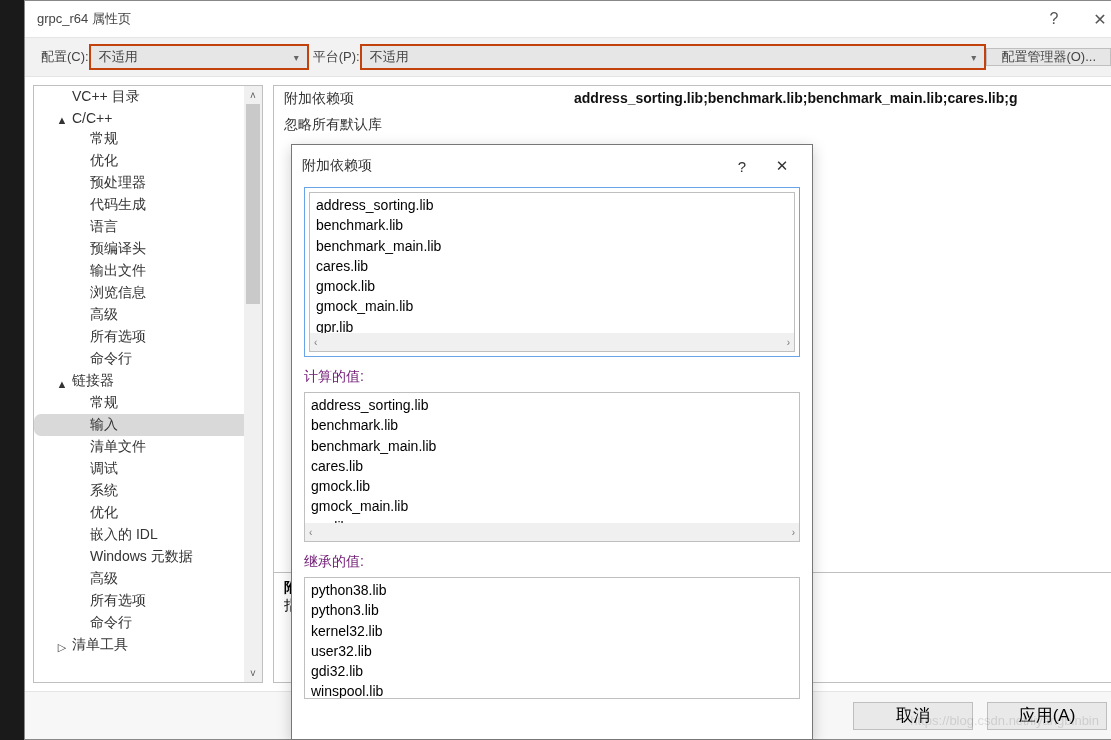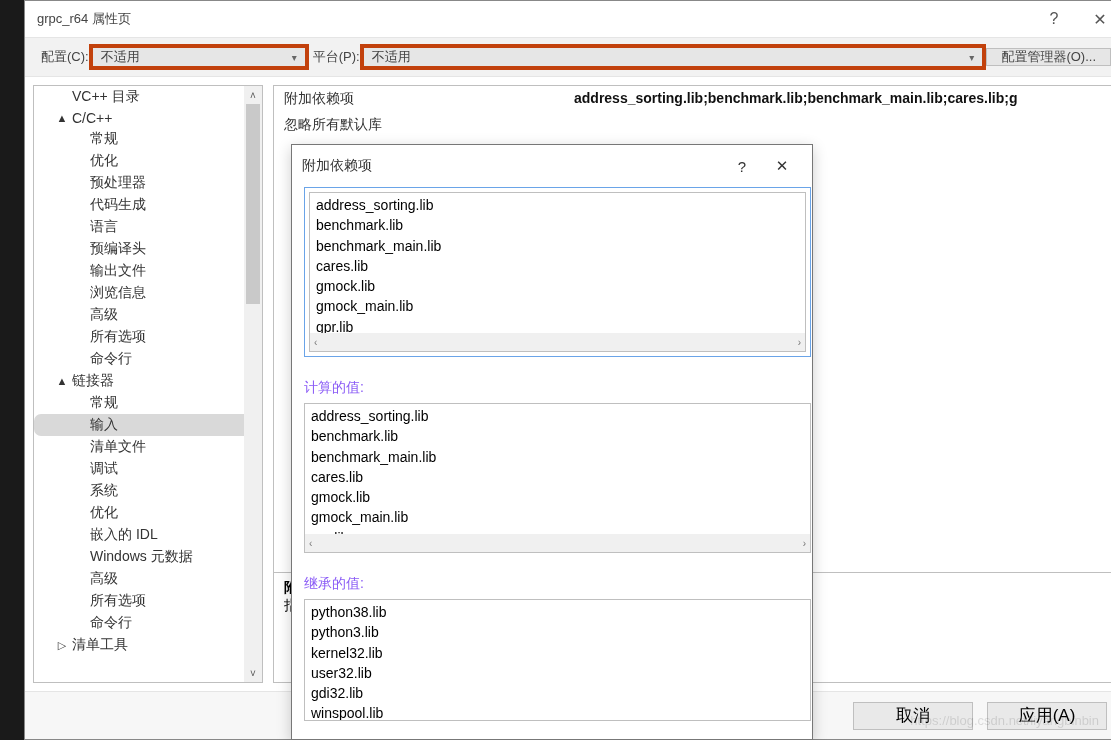--- a/index.html
+++ b/index.html
@@ -3,29 +3,29 @@
 <meta charset="utf-8">
 <style>
   * { box-sizing: border-box; font-family: "Microsoft YaHei", "Segoe UI", sans-serif; }
   body { margin: 0; background: #1a1a1a; width: 1111px; height: 740px; overflow: hidden; position: relative; }
   .window { position: absolute; left: 24px; top: 0; width: 1100px; height: 740px; background: #fff; border: 1px solid #888; display: flex; flex-direction: column; }
   .titlebar { height: 36px; display: flex; align-items: center; padding: 0 0 0 12px; font-size: 13px; color: #444; }
   .titlebar .spacer { flex: 1; }
   .titlebar .tb-btn { width: 46px; height: 36px; display: flex; align-items: center; justify-content: center; color: #555; font-size: 16px; cursor: pointer; }
   .toolbar { height: 40px; background: #f2f2f2; display: flex; align-items: center; padding: 0 12px; font-size: 13px; color: #444; border-top: 1px solid #e5e5e5; border-bottom: 1px solid #e5e5e5; }
   .toolbar .lbl { margin-left: 4px; }
-  .toolbar .combo { height: 26px; background: #e6e6e6; border: 4px solid #c2410c; display: flex; align-items: center; padding: 0 8px; position: relative; color: #444; font-size: 13px; }
+  .toolbar .combo { height: 26px; background: #e6e6e6; border: 2px solid #c2410c; display: flex; align-items: center; padding: 0 8px; position: relative; color: #444; font-size: 13px; }
   .toolbar .combo .chev { margin-left: auto; font-size: 10px; color: #666; }
   .combo1 { flex: 0 0 220px; }
   .combo2 { flex: 1; }
   .toolbar .btn { height: 18px; padding: 0 14px; background: #e6e6e6; border: 1px solid #bfbfbf; display: flex; align-items: center; cursor: pointer; }
   .body { flex: 1; display: flex; padding: 8px; gap: 10px; overflow: hidden; }
   .tree-pane { width: 230px; border: 1px solid #bfbfbf; background: #fff; position: relative; overflow: hidden; }
   .tree { overflow-y: auto; height: 100%; font-size: 14px; color: #333; }
-  .tree .item { padding: 2px 8px 2px 6px; white-space: nowrap; cursor: default; display: flex; align-items: center; gap: 4px; }
+  .tree .item { padding: 2px 8px 2px 6px; white-space: nowrap; cursor: default; display: flex; align-items: flex-end; gap: 4px; }
   .tree .item.selected { background: #d9d9d9; border-radius: 7px; }
   .tree .item .tog { display: inline-block; width: 12px; text-align: center; font-size: 11px; color: #333; }
   .tree .item .lbl { }
   .tree .lvl1 { padding-left: 22px; }
   .tree .lvl2 { padding-left: 40px; }
   .tree-scroll { position: absolute; right: 0; top: 0; bottom: 0; width: 18px; background: #f0f0f0; }
   .tree-scroll .up, .tree-scroll .down { height: 18px; display: flex; align-items: center; justify-content: center; font-size: 10px; color: #555; }
   .tree-scroll .thumb { position: absolute; left: 2px; right: 2px; top: 18px; height: 200px; background: #c9c9c9; }
   .main-pane { flex: 1; border: 1px solid #bfbfbf; background: #fff; position: relative; overflow: hidden; font-size: 14px; }
   .row { display: flex; padding: 4px 10px; gap: 20px; }
@@ -33,30 +33,30 @@
   .row .v { flex: 1; color: #111; font-weight: 700; white-space: nowrap; overflow: hidden; }
   .desc { position: absolute; left: 0; right: 0; bottom: 0; border-top: 1px solid #bfbfbf; padding: 6px 10px; height: 110px; font-size: 14px; }
   .desc .dt { font-weight: 700; }
   .footer { height: 48px; display: flex; align-items: center; justify-content: flex-end; gap: 14px; padding: 0 16px; border-top: 1px solid #e5e5e5; background: #f7f7f7; }
   .footer .fbtn { width: 120px; height: 28px; border: 1px solid #bfbfbf; background: #e9e9e9; display: flex; align-items: center; justify-content: center; font-size: 17px; cursor: pointer; }
   
   .dialog { position: absolute; left: 291px; top: 144px; width: 522px; height: 596px; background: #fff; border: 1px solid #777; box-shadow: 0 4px 14px rgba(0,0,0,0.2); display: flex; flex-direction: column; font-size: 14px; }
   .dlg-title { height: 42px; display: flex; align-items: center; padding: 0 10px; color: #333; }
   .dlg-title .spacer { flex: 1; }
   .dlg-title .tb-btn { width: 40px; height: 40px; display: flex; align-items: center; justify-content: center; cursor: pointer; color: #333; font-size: 15px; }
-  .dlg-body { flex: 1; padding: 0 1px 8px 12px; display: flex; flex-direction: column; gap: 6px; overflow: hidden; }
+  .dlg-body { flex: 1; padding: 0 12px 8px 12px; display: flex; flex-direction: column; gap: 6px; overflow: hidden; }
   .listwrap-outer { border: 1px solid #6aa4e8; padding: 4px; }
   .listwrap-outer.plain { border: 1px solid #bfbfbf; padding: 0; }
   .listbox { border: 1px solid #bfbfbf; overflow: hidden; display: flex; flex-direction: column; }
   .listbox.noborder { border: none; }
   .listbox .lines { overflow-y: scroll; overflow-x: hidden; padding: 2px 6px; height: 140px; line-height: 1.45; }
   .listbox .lines.taller { height: 130px; }
   .listbox .lines.inherit { height: 120px; }
   .listbox .hscroll { height: 18px; background: #f0f0f0; display: flex; align-items: center; justify-content: space-between; font-size: 10px; color: #777; padding: 0 4px; }
-  .section-label { color: #8b5cf6; margin-top: 16px; }
+  .section-label { color: #701a75; margin-top: 5px; }
   ::-webkit-scrollbar { width: 18px; height: 18px; }
   ::-webkit-scrollbar-track { background: #f0f0f0; }
   ::-webkit-scrollbar-thumb { background: #c9c9c9; }
   ::-webkit-scrollbar-button { background: #f0f0f0; height: 18px; }
   .watermark { position: absolute; right: 12px; bottom: 12px; color: rgba(0,0,0,0.12); font-size: 13px; pointer-events: none; }
 </style>
 </head>
 <body>
 
 <div class="window">

